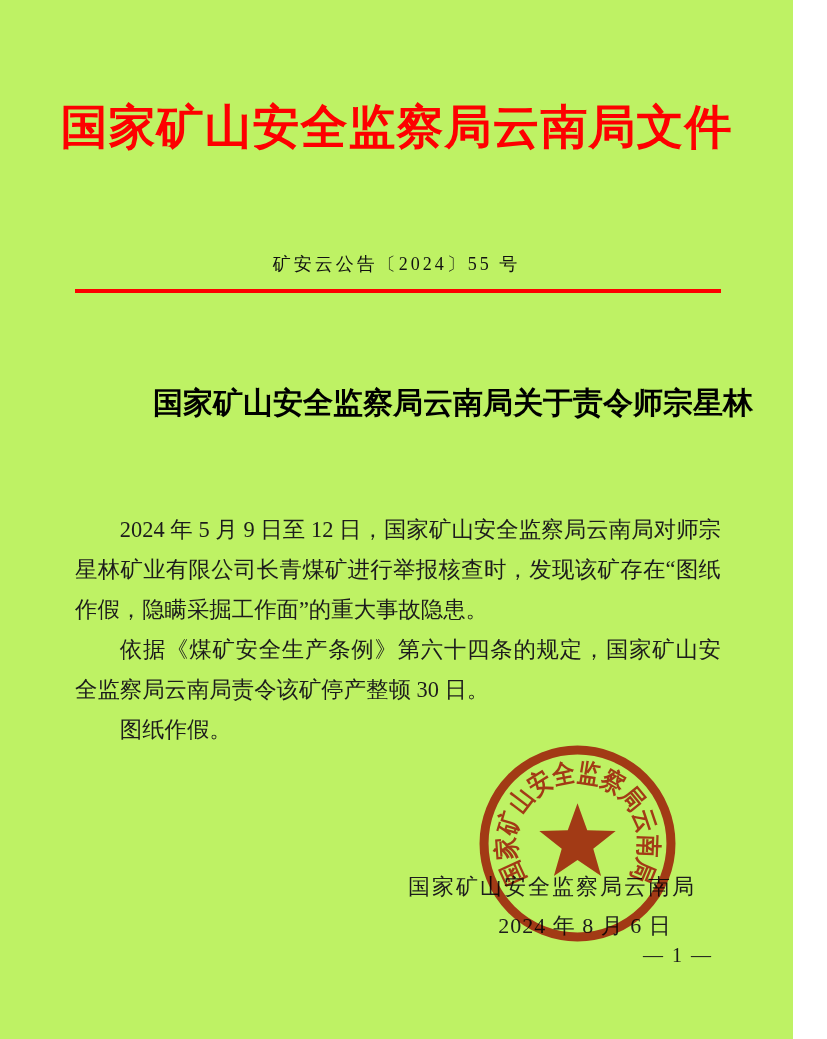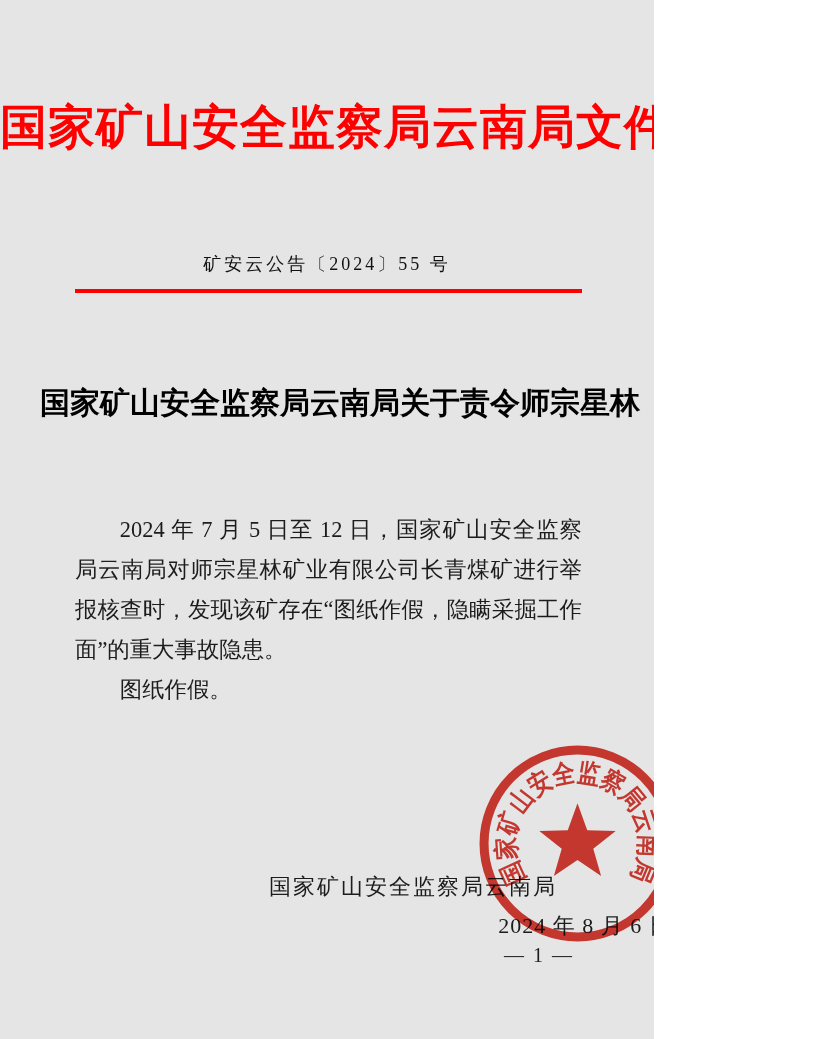--- a/index.html
+++ b/index.html
@@ -1,21 +1,21 @@
 <!DOCTYPE html>
 <html><head>
 <meta charset="utf-8">
 <style>
   * { margin: 0; padding: 0; box-sizing: border-box; }
   html, body { background: #ffffff; }
   .page {
     position: relative;
-    width: 654px;
+    width: 793px;
     height: 1039px;
-    background: #e5e5e5;
+    background: #bef264;
     overflow: hidden;
     font-family: "Liberation Serif", "DejaVu Serif", serif;
     color: #1c1c1c;
   }
   .masthead {
     position: absolute;
     top: 96px; left: 0; right: 0;
     text-align: center;
     font-size: 47px;
     font-weight: 900;
@@ -34,21 +34,21 @@
   }
   .red-line {
     position: absolute;
     top: 289px; left: 75px; right: 72px;
     height: 4px;
     background: #fe0000;
   }
   .title {
     position: absolute;
     top: 378px; left: 40px; right: 40px;
-    text-align: left;
+    text-align: right;
     font-size: 30px;
     font-weight: 900;
     line-height: 49px;
     color: #000000;
     white-space: nowrap;
   }
   .body-text {
     position: absolute;
     top: 510px; left: 75px; right: 72px;
     font-size: 22.4px;
@@ -103,21 +103,22 @@
 
   <div class="doc-number">矿安云公告〔2024〕55 号</div>
 
   <div class="red-line"></div>
 
   <div class="title">
     <div>国家矿山安全监察局云南局关于责令师宗星林</div>
   </div>
 
   <div class="body-text">
-    <p>2024 年 7 月 5 日至 12 日，国家矿山安全监察局云南局对师宗星林矿业有限公司长青煤矿进行举报核查时，发现该矿存在“图纸作假，隐瞒采掘工作面”的重大事故隐患。</p>
+    <p>2024 年 5 月 9 日至 12 日，国家矿山安全监察局云南局对师宗星林矿业有限公司长青煤矿进行举报核查时，发现该矿存在“图纸作假，隐瞒采掘工作面”的重大事故隐患。</p>
+    <p>依据《煤矿安全生产条例》第六十四条的规定，国家矿山安全监察局云南局责令该矿停产整顿 30 日。</p>
     <p>图纸作假。</p>
   </div>
 
   <div class="signature">国家矿山安全监察局云南局</div>
 
   <div class="date">2024 年 8 月 6 日</div>
 
   <svg class="seal" viewBox="0 0 200 200" xmlns="http://www.w3.org/2000/svg">
     <circle cx="100" cy="100" r="93" fill="none" stroke-width="9" stroke="#d5281e"></circle>
     <polygon points="100,60 109.7,86.7 138,87.6 115.7,105.1 123.5,132.4 100,116.5 76.5,132.4 84.3,105.1 62,87.6 90.3,86.7" fill="#d5281e"></polygon>

